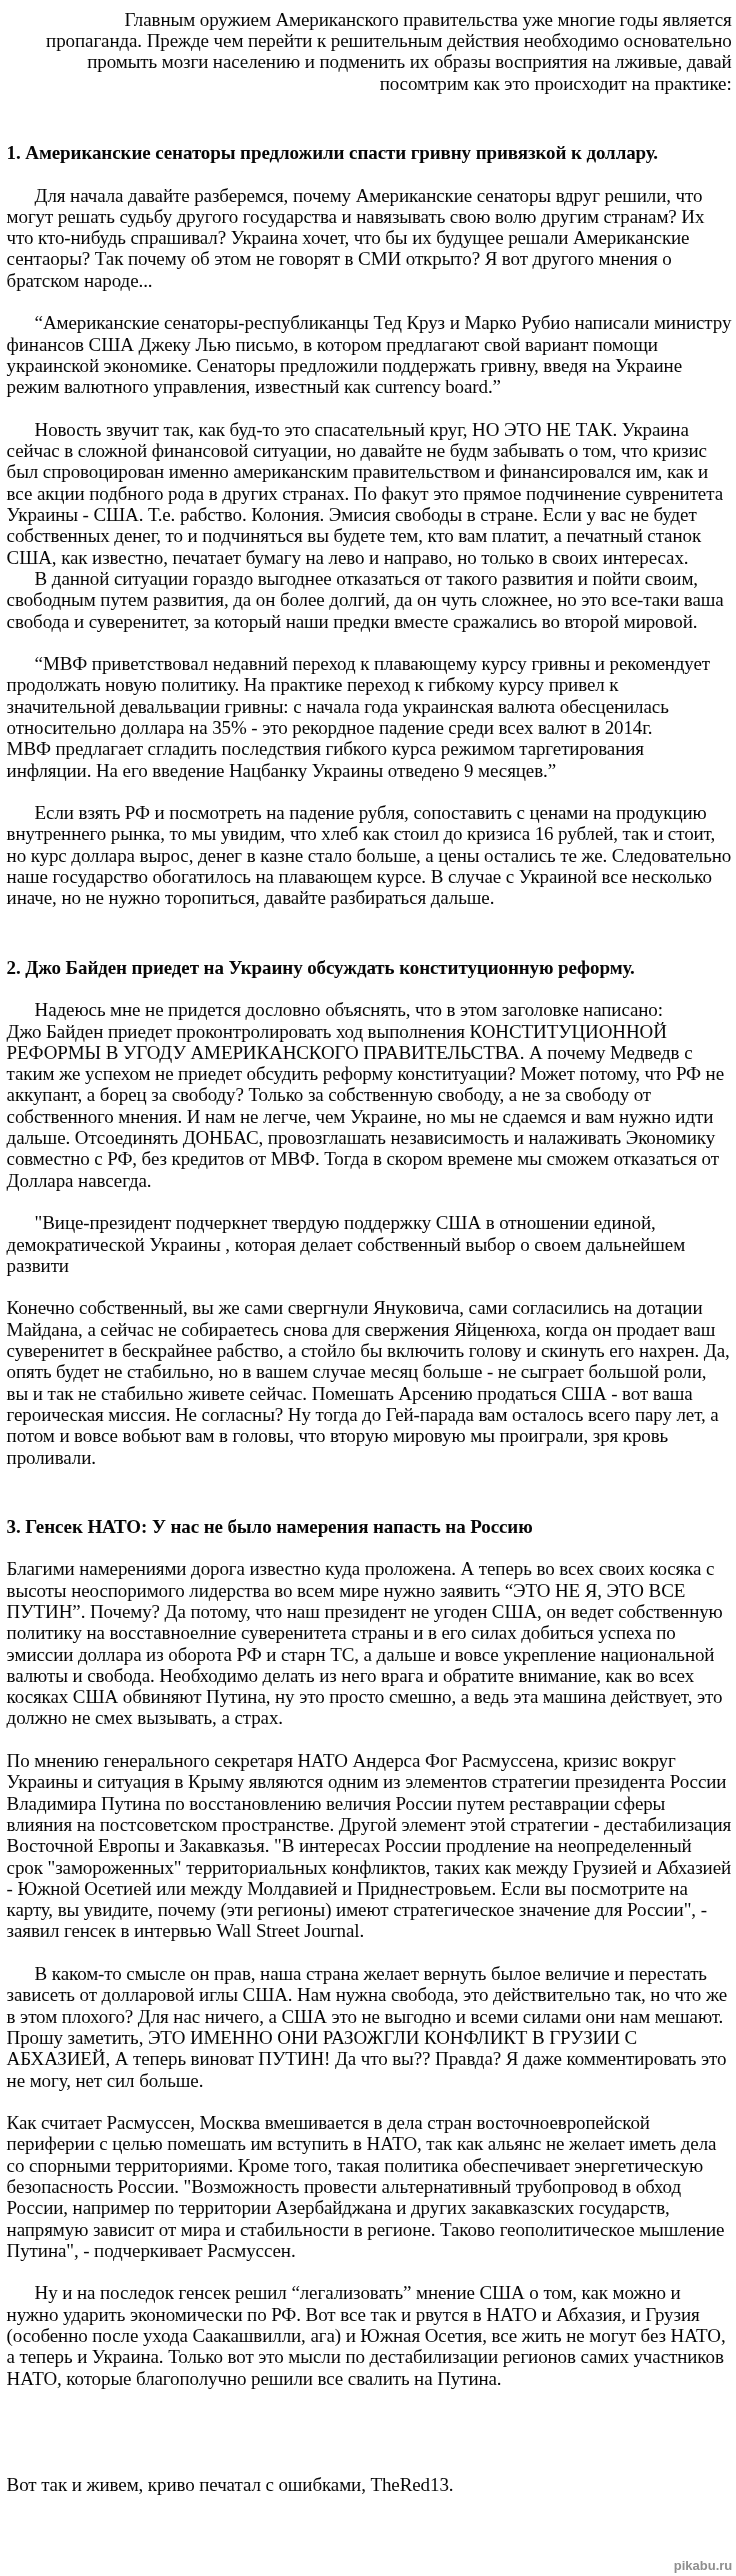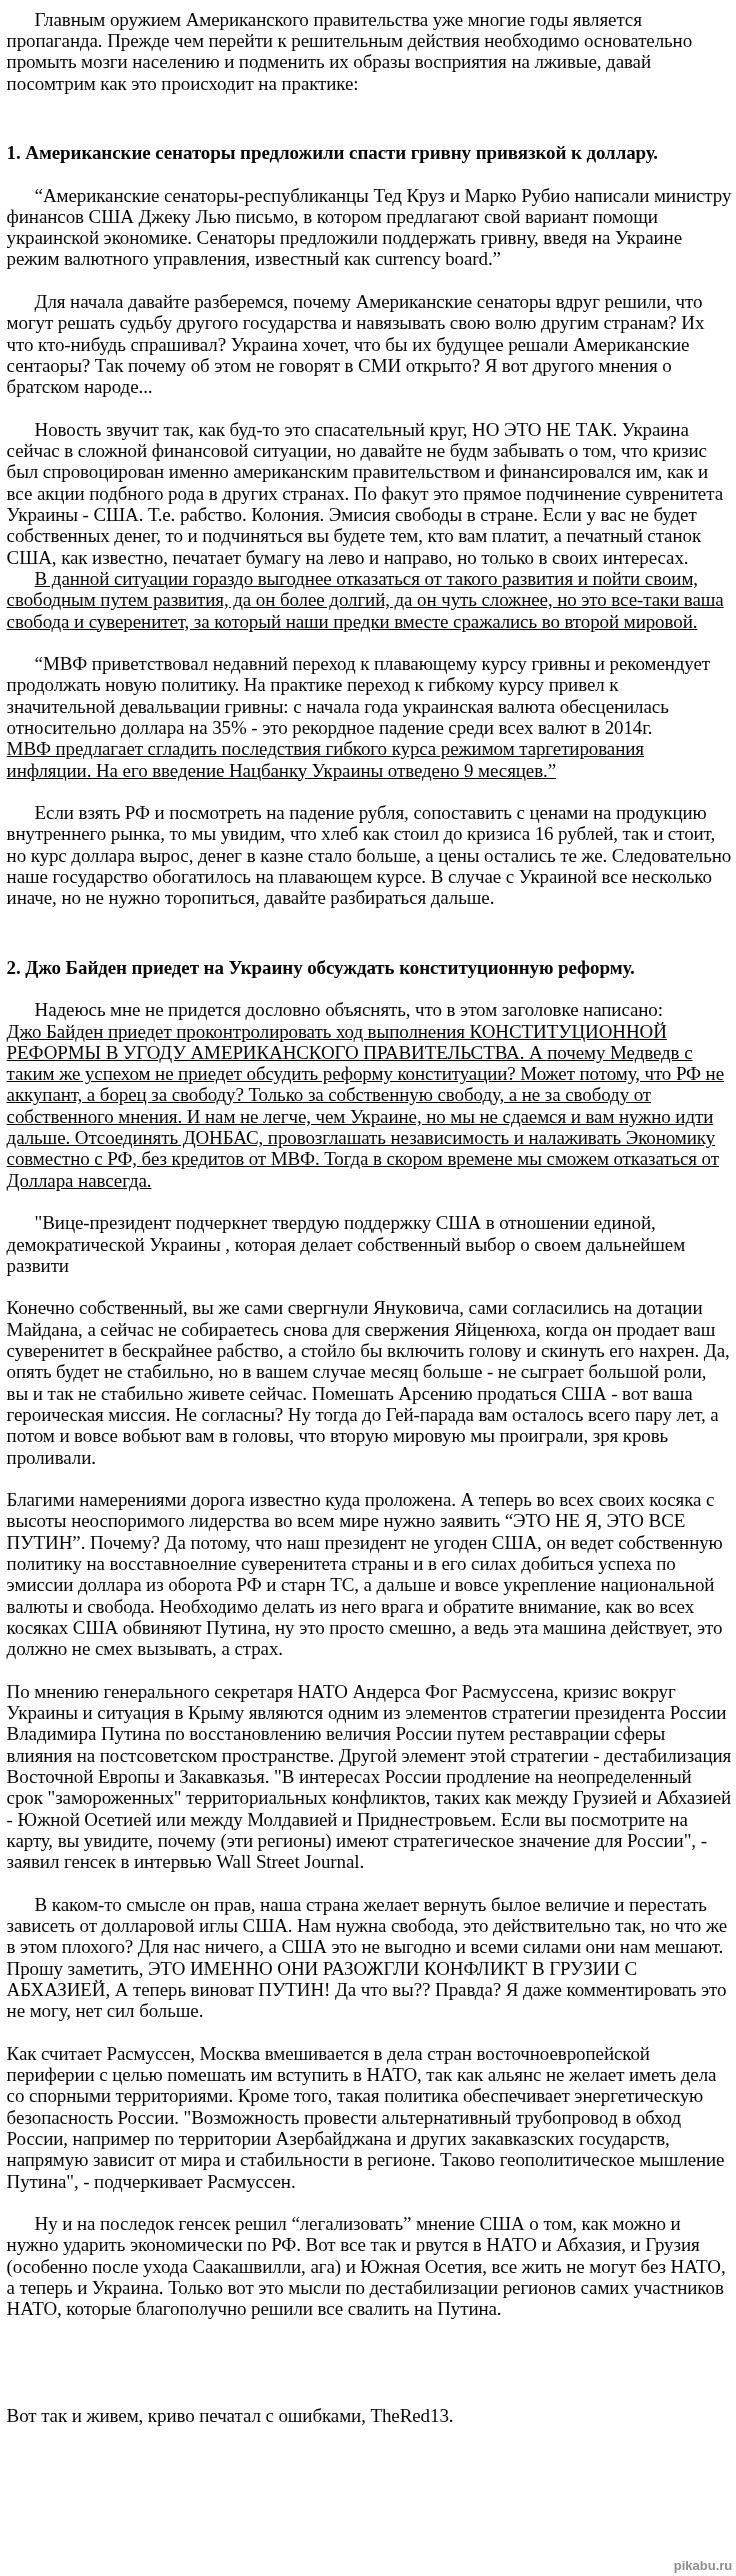--- a/index.html
+++ b/index.html
@@ -16,23 +16,23 @@
     padding: 8.8px 4.4px 0 6.6px;
     font-size: 19px;
     line-height: 21.3px;
     letter-spacing: -0.1px;
     text-rendering: optimizeLegibility;
   }
   .para, .heading {
     margin: 21.3px 0 0 0;
     padding: 0;
   }
-  .doc > :first-child { margin-top: 0; }
+  .doc > :first-child { margin-top: 0; text-align: right; }
   .para.indent { text-indent: 28px; }
-  .para.cont { margin-top: 0; text-decoration: underline; }          
+  .para.cont { margin-top: 0; }          
   .para.final { margin-top: 85px; }     
   .heading {
     font-weight: bold;
     font-size: 19px;
     margin-top: 48px;
   }
   .watermark {
     position: absolute;
     right: 3.7px;
     bottom: 2.9px;
@@ -43,32 +43,33 @@
     letter-spacing: 0;
     text-shadow: -0.7px -0.7px 0 #ffffff, 0.7px -0.7px 0 #ffffff, -0.7px 0.7px 0 #ffffff, 0.7px 0.7px 0 #ffffff;
   }
 </style>
 </head>
 <body>
 
 <div class="doc">
   <p class="para indent">Главным оружием Американского правительства уже многие годы является пропаганда. Прежде чем перейти к решительным действия необходимо основательно промыть мозги населению и подменить их образы восприятия на лживые, давай посомтрим как это происходит на практике:</p>
   <h2 class="heading">1. Американские сенаторы предложили спасти гривну привязкой к доллару.</h2>
+  <p class="para indent">Для начала давайте разберемся, почему Американские сенаторы вдруг решили, что могут решать судьбу другого государства и навязывать свою волю другим странам? Их что кто-нибудь спрашивал? Украина хочет, что бы их будущее решали Американские сентаоры? Так почему об этом не говорят в СМИ открыто? Я вот другого мнения о братском народе...</p>
   <p class="para indent">“Американские сенаторы-республиканцы Тед Круз и Марко Рубио написали министру финансов США Джеку Лью письмо, в котором предлагают свой вариант помощи украинской экономике. Сенаторы предложили поддержать гривну, введя на Украине режим валютного управления, известный как currency board.”</p>
-  <p class="para indent">Для начала давайте разберемся, почему Американские сенаторы вдруг решили, что могут решать судьбу другого государства и навязывать свою волю другим странам? Их что кто-нибудь спрашивал? Украина хочет, что бы их будущее решали Американские сентаоры? Так почему об этом не говорят в СМИ открыто? Я вот другого мнения о братском народе...</p>
   <p class="para indent">Новость звучит так, как буд-то это спасательный круг, НО ЭТО НЕ ТАК. Украина сейчас в сложной финансовой ситуации, но давайте не будм забывать о том, что кризис был спровоцирован именно американским правительством и финансировался им, как и все акции подбного рода в других странах. По факут это прямое подчинение сувренитета Украины - США. Т.е. рабство. Колония. Эмисия свободы в стране. Если у вас не будет собственных денег, то и подчиняться вы будете тем, кто вам платит, а печатный станок США, как известно, печатает бумагу на лево и направо, но только в своих интересах.</p>
   <p class="para indent cont">В данной ситуации гораздо выгоднее отказаться от такого развития и пойти своим, свободным путем развития, да он более долгий, да он чуть сложнее, но это все-таки ваша свобода и суверенитет, за который наши предки вместе сражались во второй мировой.</p>
   <p class="para indent">“МВФ приветствовал недавний переход к плавающему курсу гривны и рекомендует продолжать новую политику. На практике переход к гибкому курсу привел к значительной девальвации гривны: с начала года украинская валюта обесценилась относительно доллара на 35% - это рекордное падение среди всех валют в 2014г.</p>
   <p class="para cont">МВФ предлагает сгладить последствия гибкого курса режимом таргетирования инфляции. На его введение Нацбанку Украины отведено 9 месяцев.”</p>
   <p class="para indent">Если взять РФ и посмотреть на падение рубля, сопоставить с ценами на продукцию внутреннего рынка, то мы увидим, что хлеб как стоил до кризиса 16 рублей, так и стоит, но курс доллара вырос, денег в казне стало больше, а цены остались те же. Следовательно наше государство обогатилось на плавающем курсе. В случае с Украиной все несколько иначе, но не нужно торопиться, давайте разбираться дальше.</p>
   <h2 class="heading">2. Джо Байден приедет на Украину обсуждать конституционную реформу.</h2>
   <p class="para indent">Надеюсь мне не придется дословно объяснять, что в этом заголовке написано:</p>
   <p class="para cont">Джо Байден приедет проконтролировать ход выполнения КОНСТИТУЦИОННОЙ РЕФОРМЫ В УГОДУ АМЕРИКАНСКОГО ПРАВИТЕЛЬСТВА. А почему Медведв с таким же успехом не приедет обсудить реформу конституации? Может потому, что РФ не аккупант, а борец за свободу? Только за собственную свободу, а не за свободу от собственного мнения. И нам не легче, чем Украине, но мы не сдаемся и вам нужно идти дальше. Отсоединять ДОНБАС, провозглашать независимость и налаживать Экономику совместно с РФ, без кредитов от МВФ. Тогда в скором времене мы сможем отказаться от Доллара навсегда.</p>
   <p class="para indent">"Вице-президент подчеркнет твердую поддержку США в отношении единой, демократической Украины , которая делает собственный выбор о своем дальнейшем развити</p>
   <p class="para">Конечно собственный, вы же сами свергнули Януковича, сами согласились на дотации Майдана, а сейчас не собираетесь снова для свержения Яйценюха, когда он продает ваш суверенитет в бескрайнее рабство, а стойло бы включить голову и скинуть его нахрен. Да, опять будет не стабильно, но в вашем случае месяц больше - не сыграет большой роли, вы и так не стабильно живете сейчас. Помешать Арсению продаться США - вот ваша героическая миссия. Не согласны? Ну тогда до Гей-парада вам осталось всего пару лет, а потом и вовсе вобьют вам в головы, что вторую мировую мы проиграли, зря кровь проливали.</p>
+  <h2 class="heading">3. Генсек НАТО: У нас не было намерения напасть на Россию</h2>
   <p class="para">Благими намерениями дорога известно куда проложена. А теперь во всех своих косяка с высоты  неоспоримого лидерства во всем мире нужно заявить “ЭТО НЕ Я, ЭТО ВСЕ ПУТИН”. Почему? Да потому, что наш президент не угоден США, он ведет собственную политику на восставноелние суверенитета страны и в его силах добиться успеха по эмиссии доллара из оборота РФ и старн ТС, а дальше и вовсе укрепление национальной валюты и свобода. Необходимо делать из него врага и обратите внимание, как во всех косяках США обвиняют Путина, ну это просто смешно, а ведь эта машина действует, это должно не смех вызывать, а страх.</p>
   <p class="para">По мнению генерального секретаря НАТО Андерса Фог Расмуссена, кризис вокруг Украины  и ситуация в Крыму являются одним из элементов стратегии президента России Владимира Путина по восстановлению величия России путем реставрации сферы влияния на постсоветском пространстве. Другой элемент этой стратегии - дестабилизация Восточной Европы и Закавказья. "В интересах России продление на неопределенный срок "замороженных" территориальных конфликтов, таких как между Грузией и Абхазией - Южной Осетией или между Молдавией и Приднестровьем. Если вы посмотрите на карту, вы увидите, почему (эти регионы) имеют стратегическое значение для России", - заявил генсек в интервью Wall Street Journal.</p>
   <p class="para indent">В каком-то смысле он прав, наша страна желает вернуть былое величие и перестать зависеть от долларовой иглы США. Нам нужна свобода, это действительно так, но что же в этом плохого? Для нас ничего, а США это не выгодно и всеми силами они нам мешают. Прошу заметить, ЭТО ИМЕННО ОНИ РАЗОЖГЛИ КОНФЛИКТ В ГРУЗИИ С АБХАЗИЕЙ, А теперь виноват ПУТИН! Да что вы?? Правда? Я даже комментировать это не могу, нет сил больше.</p>
   <p class="para">Как считает Расмуссен, Москва вмешивается в дела стран восточноевропейской периферии с целью помешать им вступить в НАТО, так как альянс не желает иметь дела со спорными территориями. Кроме того, такая политика обеспечивает энергетическую безопасность России. "Возможность провести альтернативный трубопровод в обход России, например по территории Азербайджана и других закавказских государств, напрямую зависит от мира  и стабильности в регионе. Таково геополитическое мышление Путина", - подчеркивает Расмуссен.</p>
   <p class="para indent">Ну и на последок генсек решил “легализовать” мнение США о том, как можно и нужно ударить экономически по РФ. Вот все так и рвутся в НАТО и Абхазия, и Грузия (особенно после ухода Саакашвилли, ага) и Южная Осетия, все жить не могут без НАТО, а теперь и Украина. Только вот это мысли по дестабилизации регионов самих участников НАТО, которые благополучно решили все свалить на Путина.</p>
   <p class="para final">Вот так и живем, криво печатал с ошибками, TheRed13.</p>
 </div>
 
 <div class="watermark">pikabu.ru</div>
 

